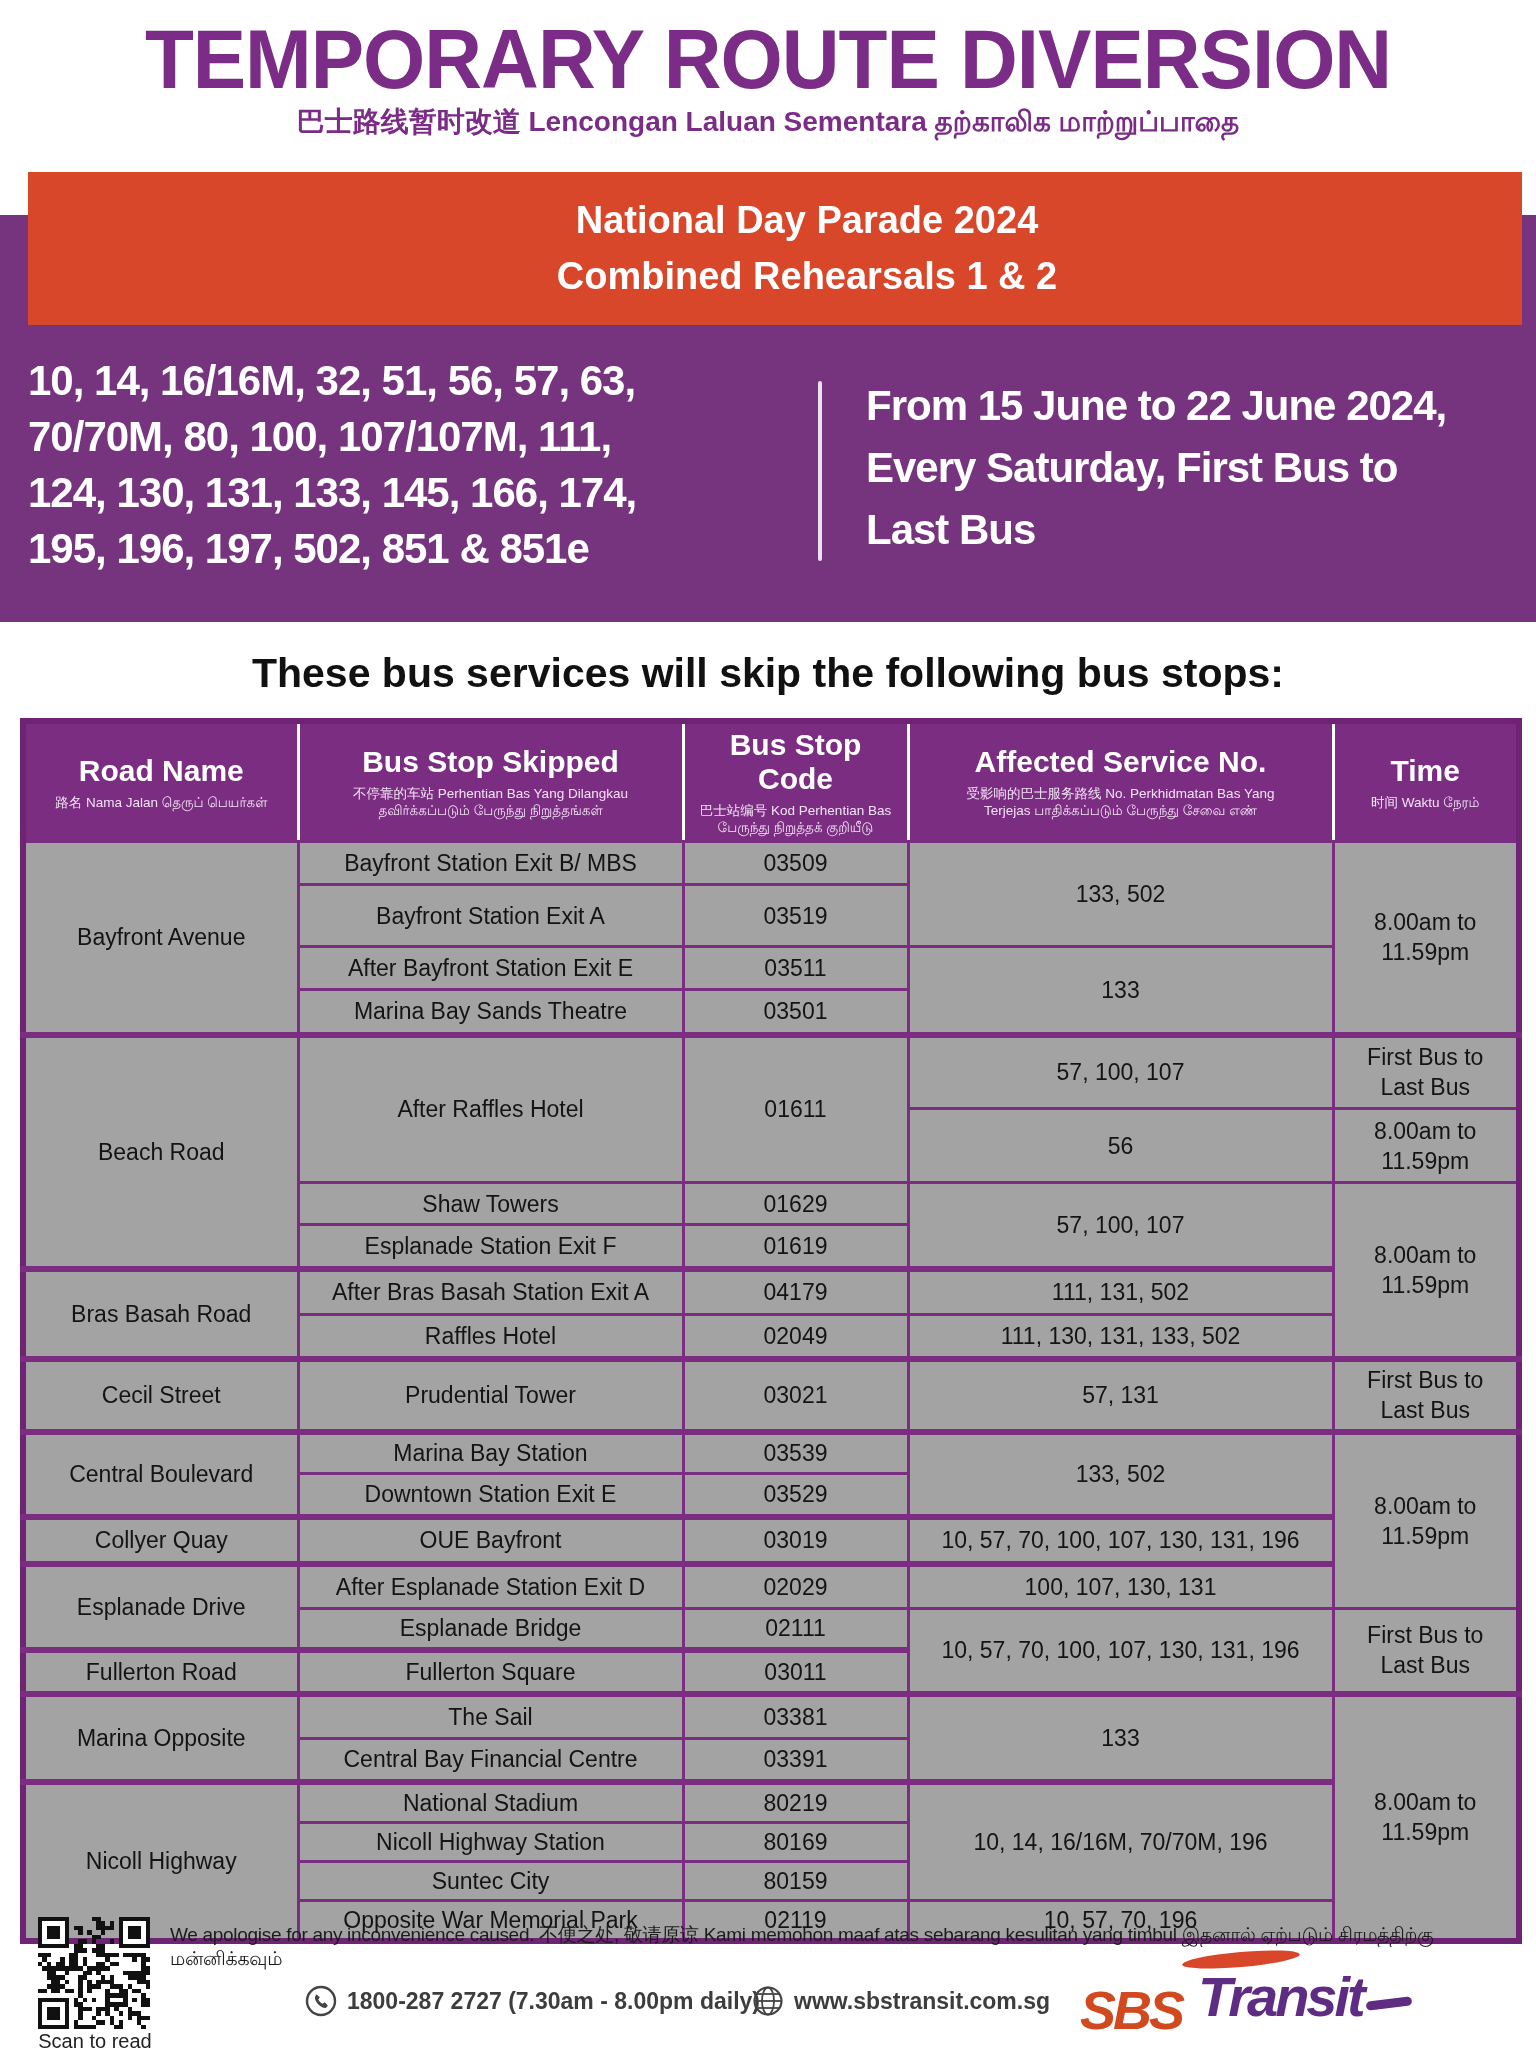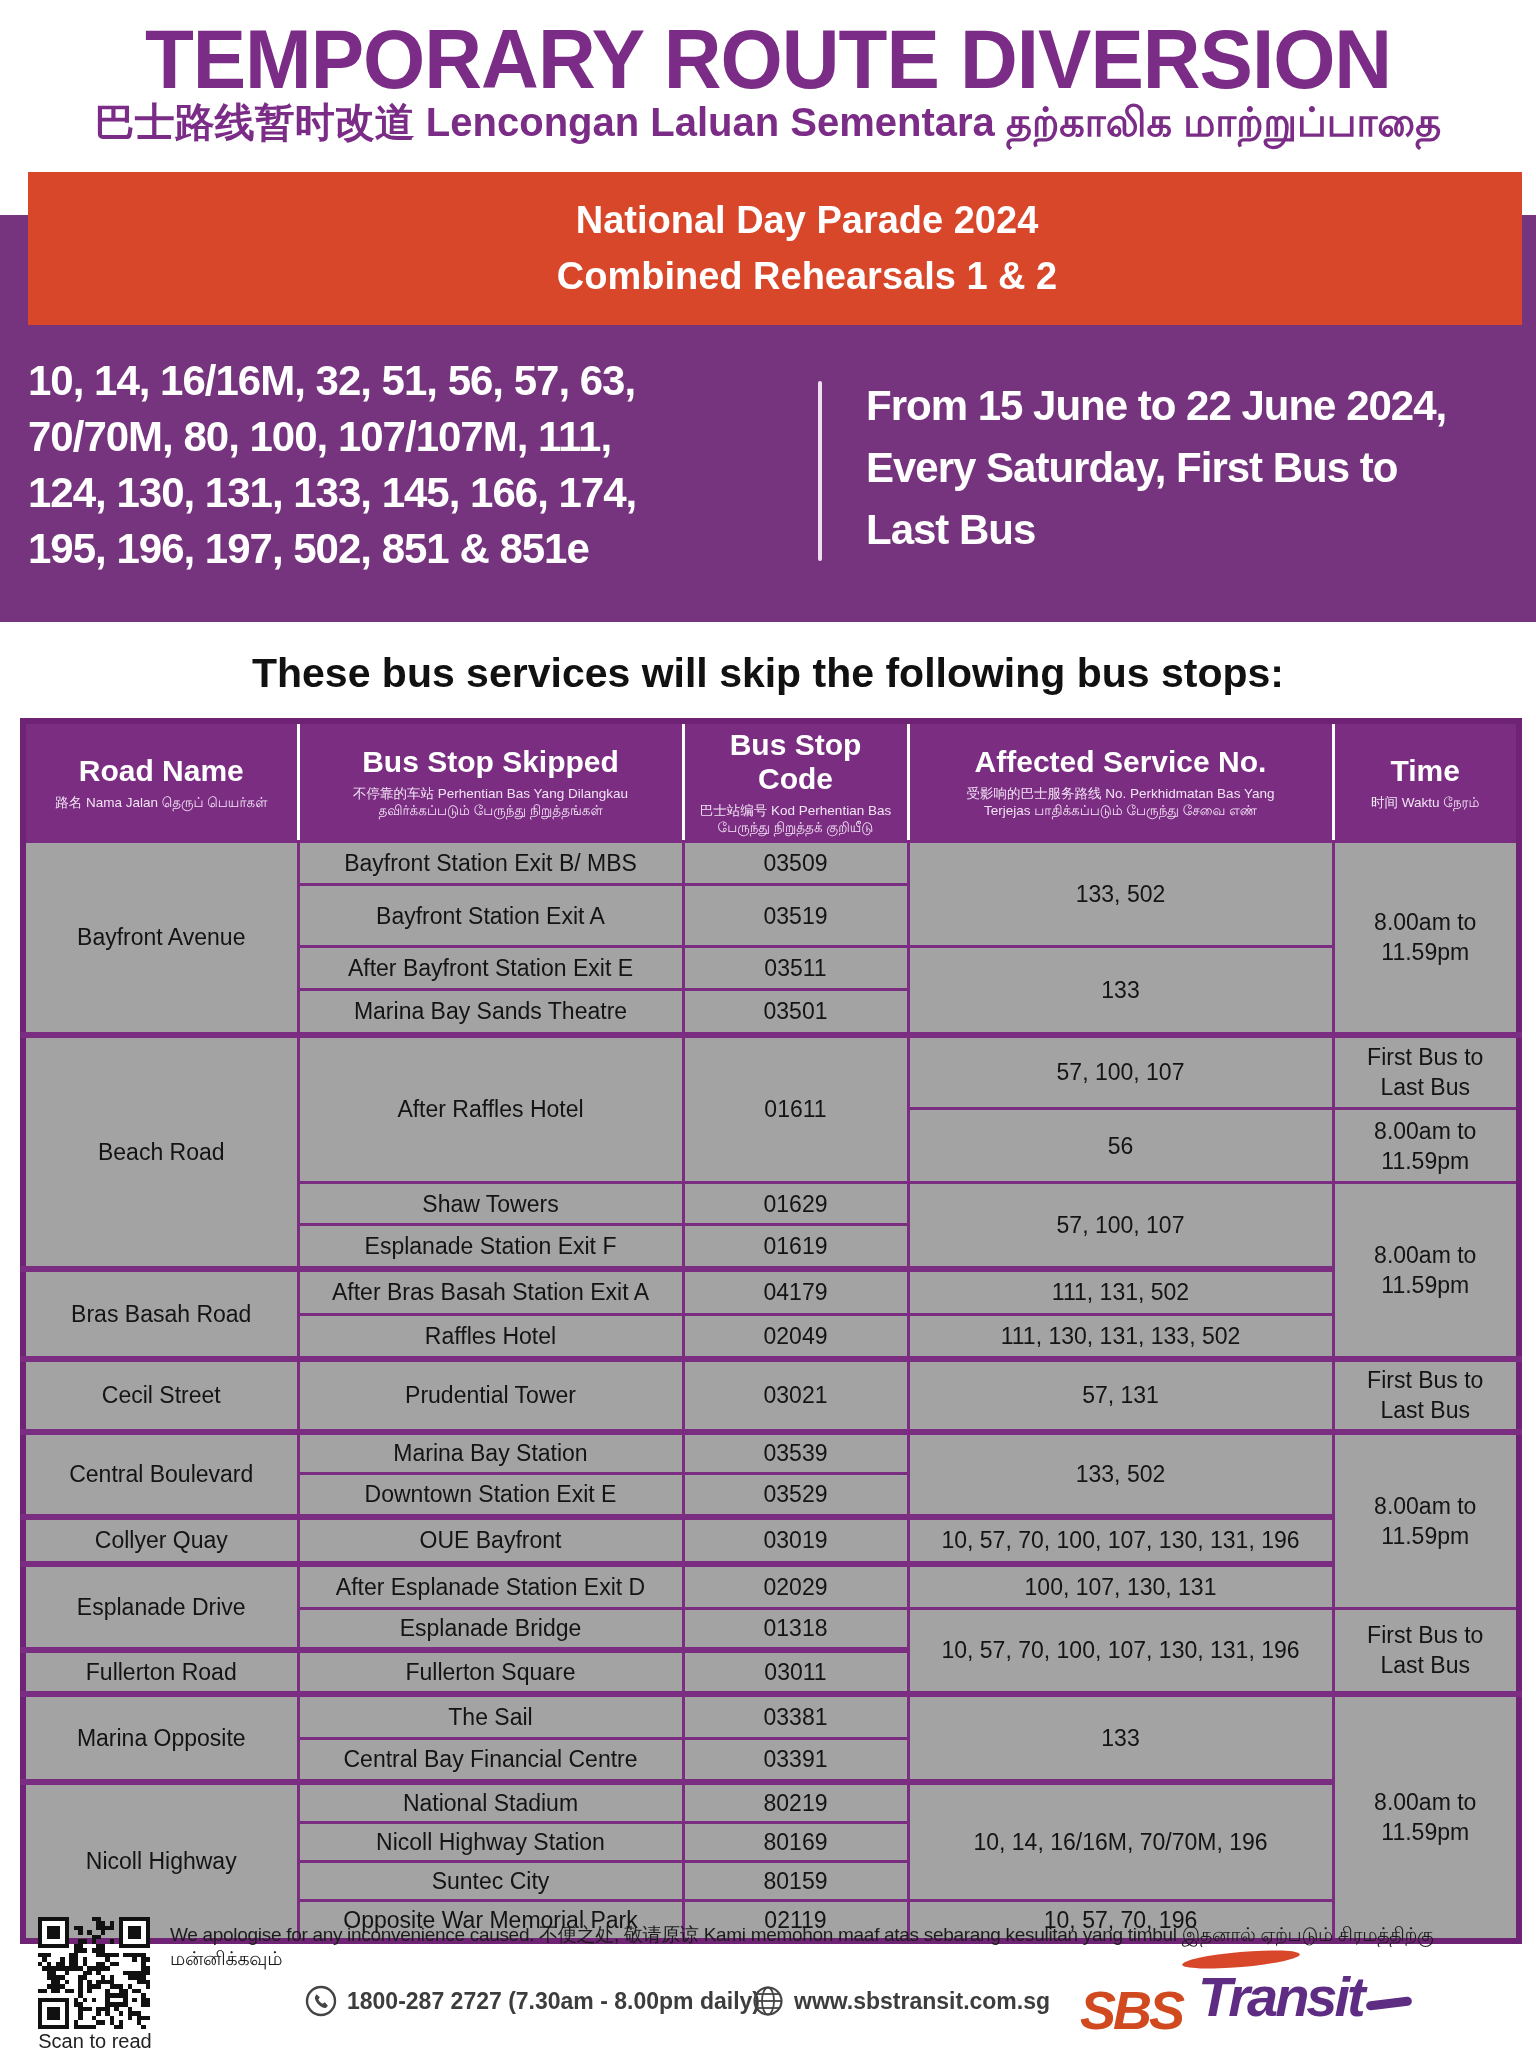--- a/index.html
+++ b/index.html
@@ -11,21 +11,21 @@
   }
   
   .title {
     position:absolute; top:18px; left:0; width:100%;
     text-align:center; font-size:80px; font-weight:bold;
     color:#7B2C87; letter-spacing:-1px; line-height:84px;
     transform:scaleY(1.04);
   }
   .subtitle {
     position:absolute; top:102px; left:0; width:100%;
-    text-align:center; font-size:40px; font-weight:600;
+    text-align:center; font-size:28px; font-weight:600;
     color:#7B2C87; line-height:40px;
   }
   
   .banner-orange {
     position:absolute; left:28px; top:172px; width:1494px; height:153px;
     background:#D9472B; z-index:2;
     text-align:center; padding-top:20px; padding-left:64px;
   }
   .banner-orange .line {
     color:#ffffff; font-size:38px; font-weight:bold; line-height:56px;
@@ -260,21 +260,21 @@
           <td class="col-svc">10, 57, 70, 100, 107, 130, 131, 196</td>
         </tr>
         <tr class="sec" style="height: 45px;">
           <td class="col-road merged" rowspan="2">Esplanade Drive</td>
           <td class="col-stop">After Esplanade Station Exit D</td>
           <td class="col-code">02029</td>
           <td class="col-svc">100, 107, 130, 131</td>
         </tr>
         <tr style="height: 41px;">
           <td class="col-stop">Esplanade Bridge</td>
-          <td class="col-code">01318</td>
+          <td class="col-code">02111</td>
           <td class="col-svc merged" rowspan="2">10, 57, 70, 100, 107, 130, 131, 196</td>
           <td class="col-time merged" rowspan="2">First Bus to
 Last Bus</td>
         </tr>
         <tr class="sec" style="height: 44px;">
           <td class="col-road">Fullerton Road</td>
           <td class="col-stop">Fullerton Square</td>
           <td class="col-code">03011</td>
         </tr>
         <tr class="sec" style="height: 45px;">

